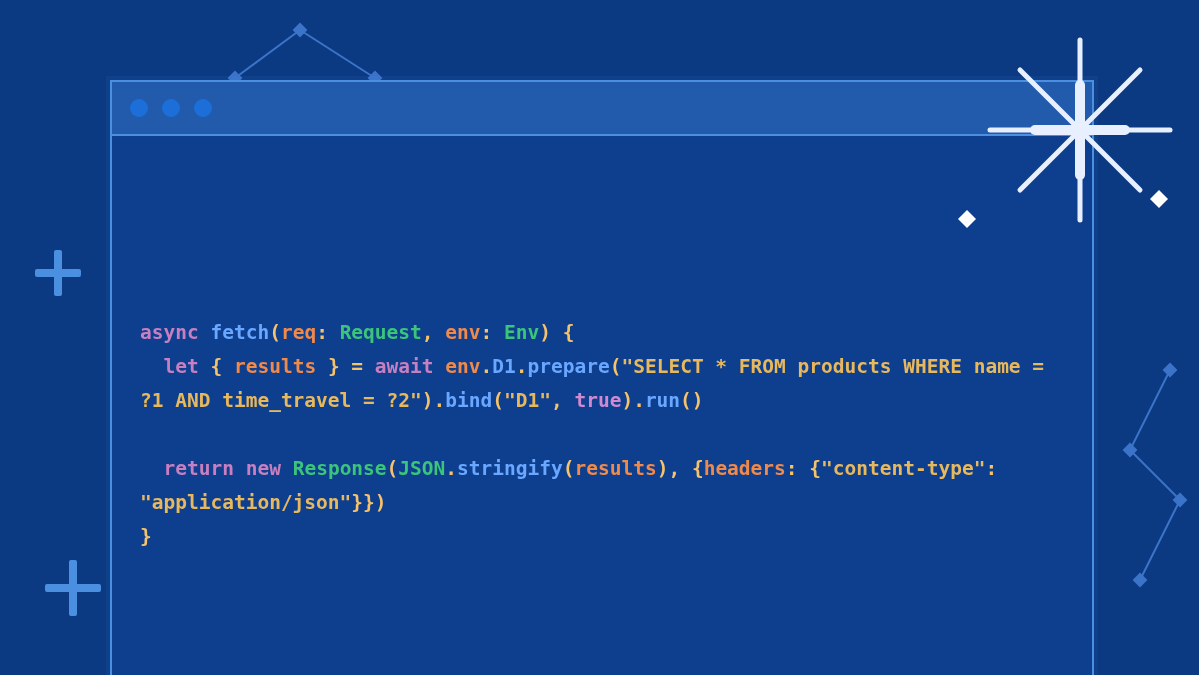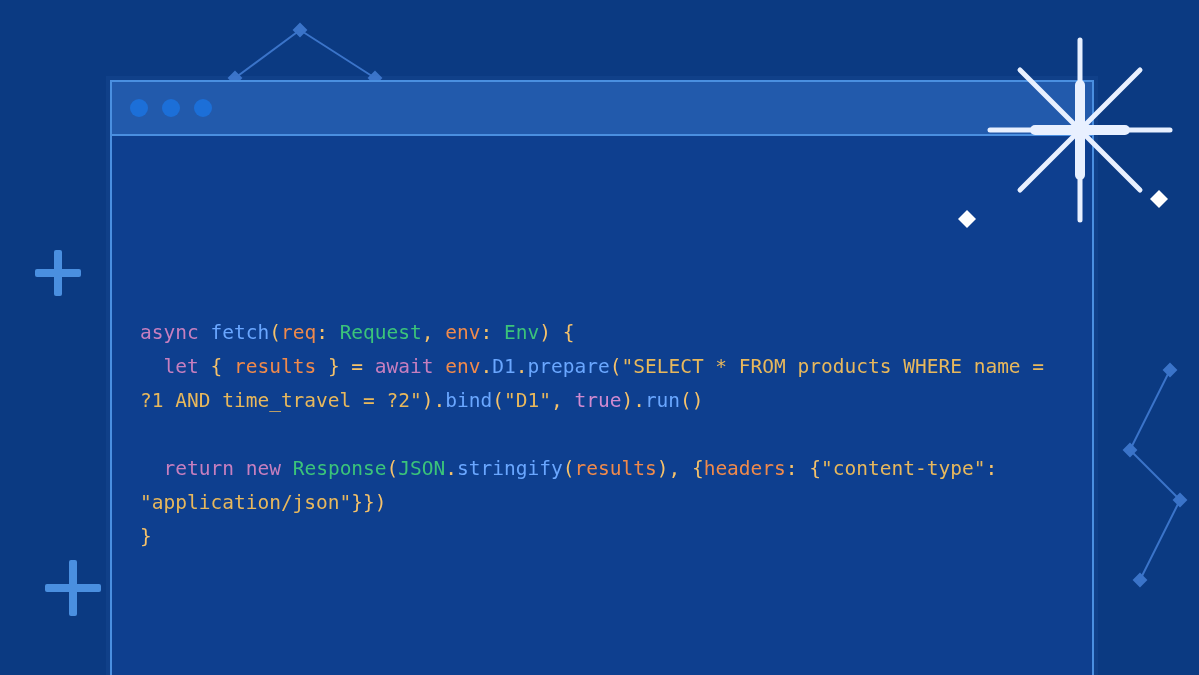--- a/index.html
+++ b/index.html
@@ -40,20 +40,21 @@
     width: 18px; height: 18px; border-radius: 50%;
     background: #1c6fd8;
   }
   .code {
     padding: 160px 30px 20px 28px;
     font-size: 19.5px;
     line-height: 34px;
     white-space: pre-wrap;
     word-break: break-word;
     color: #f6c26a;
+    font-weight: bold;
   }
   .kw     { color: #c77fbf; }   
   .fn     { color: #6aa7ff; }   
   .param  { color: #f08a4b; }   
   .type   { color: #3bc47a; }   
   .prop   { color: #6aa7ff; }   
   .str    { color: #e8b85c; }   
   .punct  { color: #f6c26a; }
   .bool   { color: #d08ad0; }   
 

